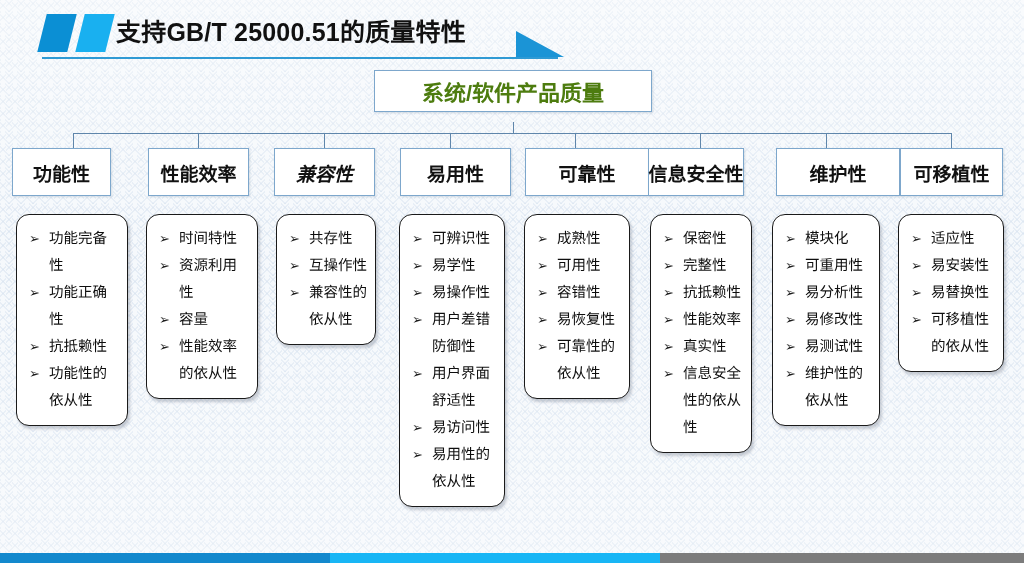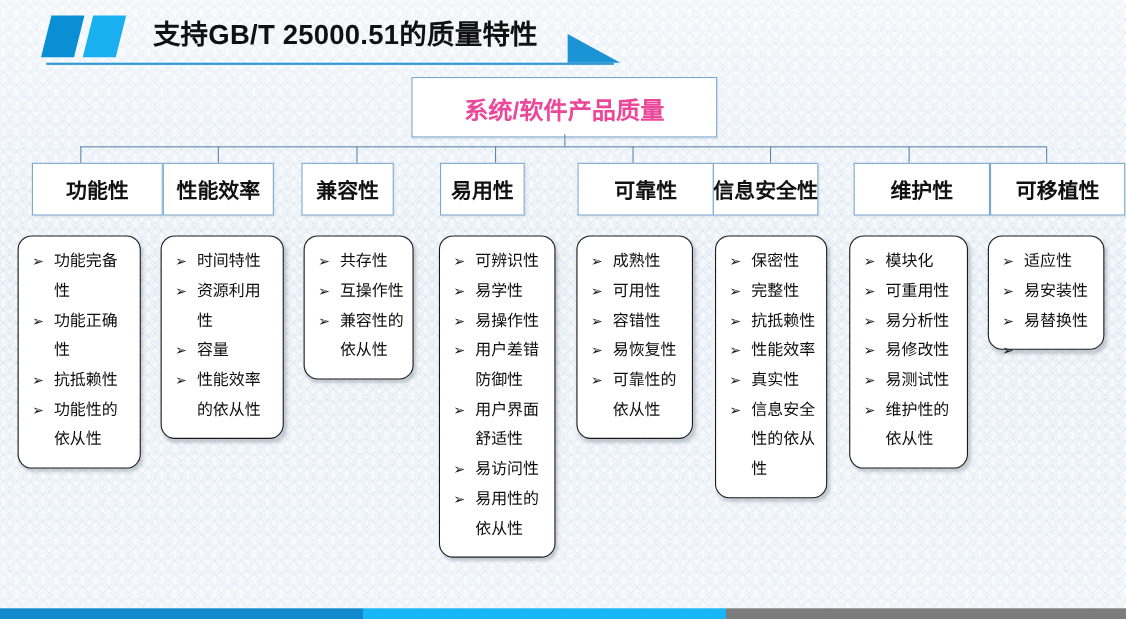--- a/index.html
+++ b/index.html
@@ -63,21 +63,20 @@
   #title-text {
     position: absolute;
     left: 116px;
     top: 12px;
     font-size: 25px;
     font-weight: bold;
     color: #111111;
     letter-spacing: 0.2px;
     white-space: nowrap;
     line-height: 40px;
-    margin-left: 23px;
   }
   #title-rule {
     position: absolute;
     left: 42px;
     top: 57px;
     width: 516px;
     height: 2px;
     background: #2f9ad4;
   }
   #title-triangle {
@@ -96,30 +95,30 @@
   }
   .vline { width: 1px; }
   .hline { height: 1px; }
 
   
   #root-node {
     position: absolute;
     left: 374px;
     top: 70px;
     width: 278px;
-    height: 55px;
+    height: 42px;
     background: #ffffff;
     border: 1px solid #7da7cc;
     box-sizing: border-box;
     display: flex;
     align-items: center;
     justify-content: center;
     font-size: 22px;
     font-weight: bold;
-    color: #ec4899;
+    color: #4d7c0f;
     box-shadow: 1px 1px 2px rgba(120,140,160,0.28);
   }
 
   
   .cat-head {
     position: absolute;
     height: 48px;
     background: #ffffff;
     border: 1px solid #7da7cc;
     box-sizing: border-box;
@@ -203,47 +202,47 @@
       <div class="line vline" style="left: 73px; top: 133px; height: 15px;"></div>
       <div class="line vline" style="left: 198px; top: 133px; height: 15px;"></div>
       <div class="line vline" style="left: 324px; top: 133px; height: 15px;"></div>
       <div class="line vline" style="left: 450px; top: 133px; height: 15px;"></div>
       <div class="line vline" style="left: 575px; top: 133px; height: 15px;"></div>
       <div class="line vline" style="left: 700px; top: 133px; height: 15px;"></div>
       <div class="line vline" style="left: 826px; top: 133px; height: 15px;"></div>
       <div class="line vline" style="left: 951px; top: 133px; height: 15px;"></div>
     </div>
   <div id="categories">
-      <div class="cat-head" style="left: 29px; width: 119px;">功能性</div>
+      <div class="cat-head" style="left: 12px; width: 99px;">功能性</div>
       <div class="sub-box" style="left: 16px; width: 112px;">
         <ul class="sub-list">
           <li class="sub-item"><span class="bullet">➢</span><span>功能完备性</span></li>
           <li class="sub-item"><span class="bullet">➢</span><span>功能正确性</span></li>
           <li class="sub-item"><span class="bullet">➢</span><span>抗抵赖性</span></li>
           <li class="sub-item"><span class="bullet">➢</span><span>功能性的依从性</span></li>
         </ul>
       </div>
       <div class="cat-head" style="left: 148px; width: 101px;">性能效率</div>
       <div class="sub-box" style="left: 146px; width: 112px;">
         <ul class="sub-list">
           <li class="sub-item"><span class="bullet">➢</span><span>时间特性</span></li>
           <li class="sub-item"><span class="bullet">➢</span><span>资源利用性</span></li>
           <li class="sub-item"><span class="bullet">➢</span><span>容量</span></li>
           <li class="sub-item"><span class="bullet">➢</span><span>性能效率的依从性</span></li>
         </ul>
       </div>
-      <div class="cat-head" style="left: 274px; width: 84px;">兼容性</div>
+      <div class="cat-head" style="left: 274px; width: 101px; font-style: italic;">兼容性</div>
       <div class="sub-box" style="left: 276px; width: 100px;">
         <ul class="sub-list">
           <li class="sub-item"><span class="bullet">➢</span><span>共存性</span></li>
           <li class="sub-item"><span class="bullet">➢</span><span>互操作性</span></li>
           <li class="sub-item"><span class="bullet">➢</span><span>兼容性的依从性</span></li>
         </ul>
       </div>
-      <div class="cat-head" style="left: 400px; width: 77px;">易用性</div>
+      <div class="cat-head" style="left: 400px; width: 111px;">易用性</div>
       <div class="sub-box" style="left: 399px; width: 106px;">
         <ul class="sub-list">
           <li class="sub-item"><span class="bullet">➢</span><span>可辨识性</span></li>
           <li class="sub-item"><span class="bullet">➢</span><span>易学性</span></li>
           <li class="sub-item"><span class="bullet">➢</span><span>易操作性</span></li>
           <li class="sub-item"><span class="bullet">➢</span><span>用户差错防御性</span></li>
           <li class="sub-item"><span class="bullet">➢</span><span>用户界面舒适性</span></li>
           <li class="sub-item"><span class="bullet">➢</span><span>易访问性</span></li>
           <li class="sub-item"><span class="bullet">➢</span><span>易用性的依从性</span></li>
         </ul>
@@ -273,27 +272,27 @@
       <div class="sub-box" style="left: 772px; width: 108px;">
         <ul class="sub-list">
           <li class="sub-item"><span class="bullet">➢</span><span>模块化</span></li>
           <li class="sub-item"><span class="bullet">➢</span><span>可重用性</span></li>
           <li class="sub-item"><span class="bullet">➢</span><span>易分析性</span></li>
           <li class="sub-item"><span class="bullet">➢</span><span>易修改性</span></li>
           <li class="sub-item"><span class="bullet">➢</span><span>易测试性</span></li>
           <li class="sub-item"><span class="bullet">➢</span><span>维护性的依从性</span></li>
         </ul>
       </div>
-      <div class="cat-head" style="left: 900px; width: 123px;">可移植性</div>
+      <div class="cat-head" style="left: 900px; width: 103px;">可移植性</div>
       <div class="sub-box" style="left: 898px; width: 106px;">
         <ul class="sub-list">
           <li class="sub-item"><span class="bullet">➢</span><span>适应性</span></li>
           <li class="sub-item"><span class="bullet">➢</span><span>易安装性</span></li>
           <li class="sub-item"><span class="bullet">➢</span><span>易替换性</span></li>
-          <li class="sub-item"><span class="bullet">➢</span></li>
+          <li class="sub-item"><span class="bullet">➢</span><span>可移植性的依从性</span></li>
         </ul>
       </div>
     </div>
 </div>
 
 <div id="bottom-bar">
   <div id="bar-seg-1"></div>
   <div id="bar-seg-2"></div>
   <div id="bar-seg-3"></div>
 </div>

